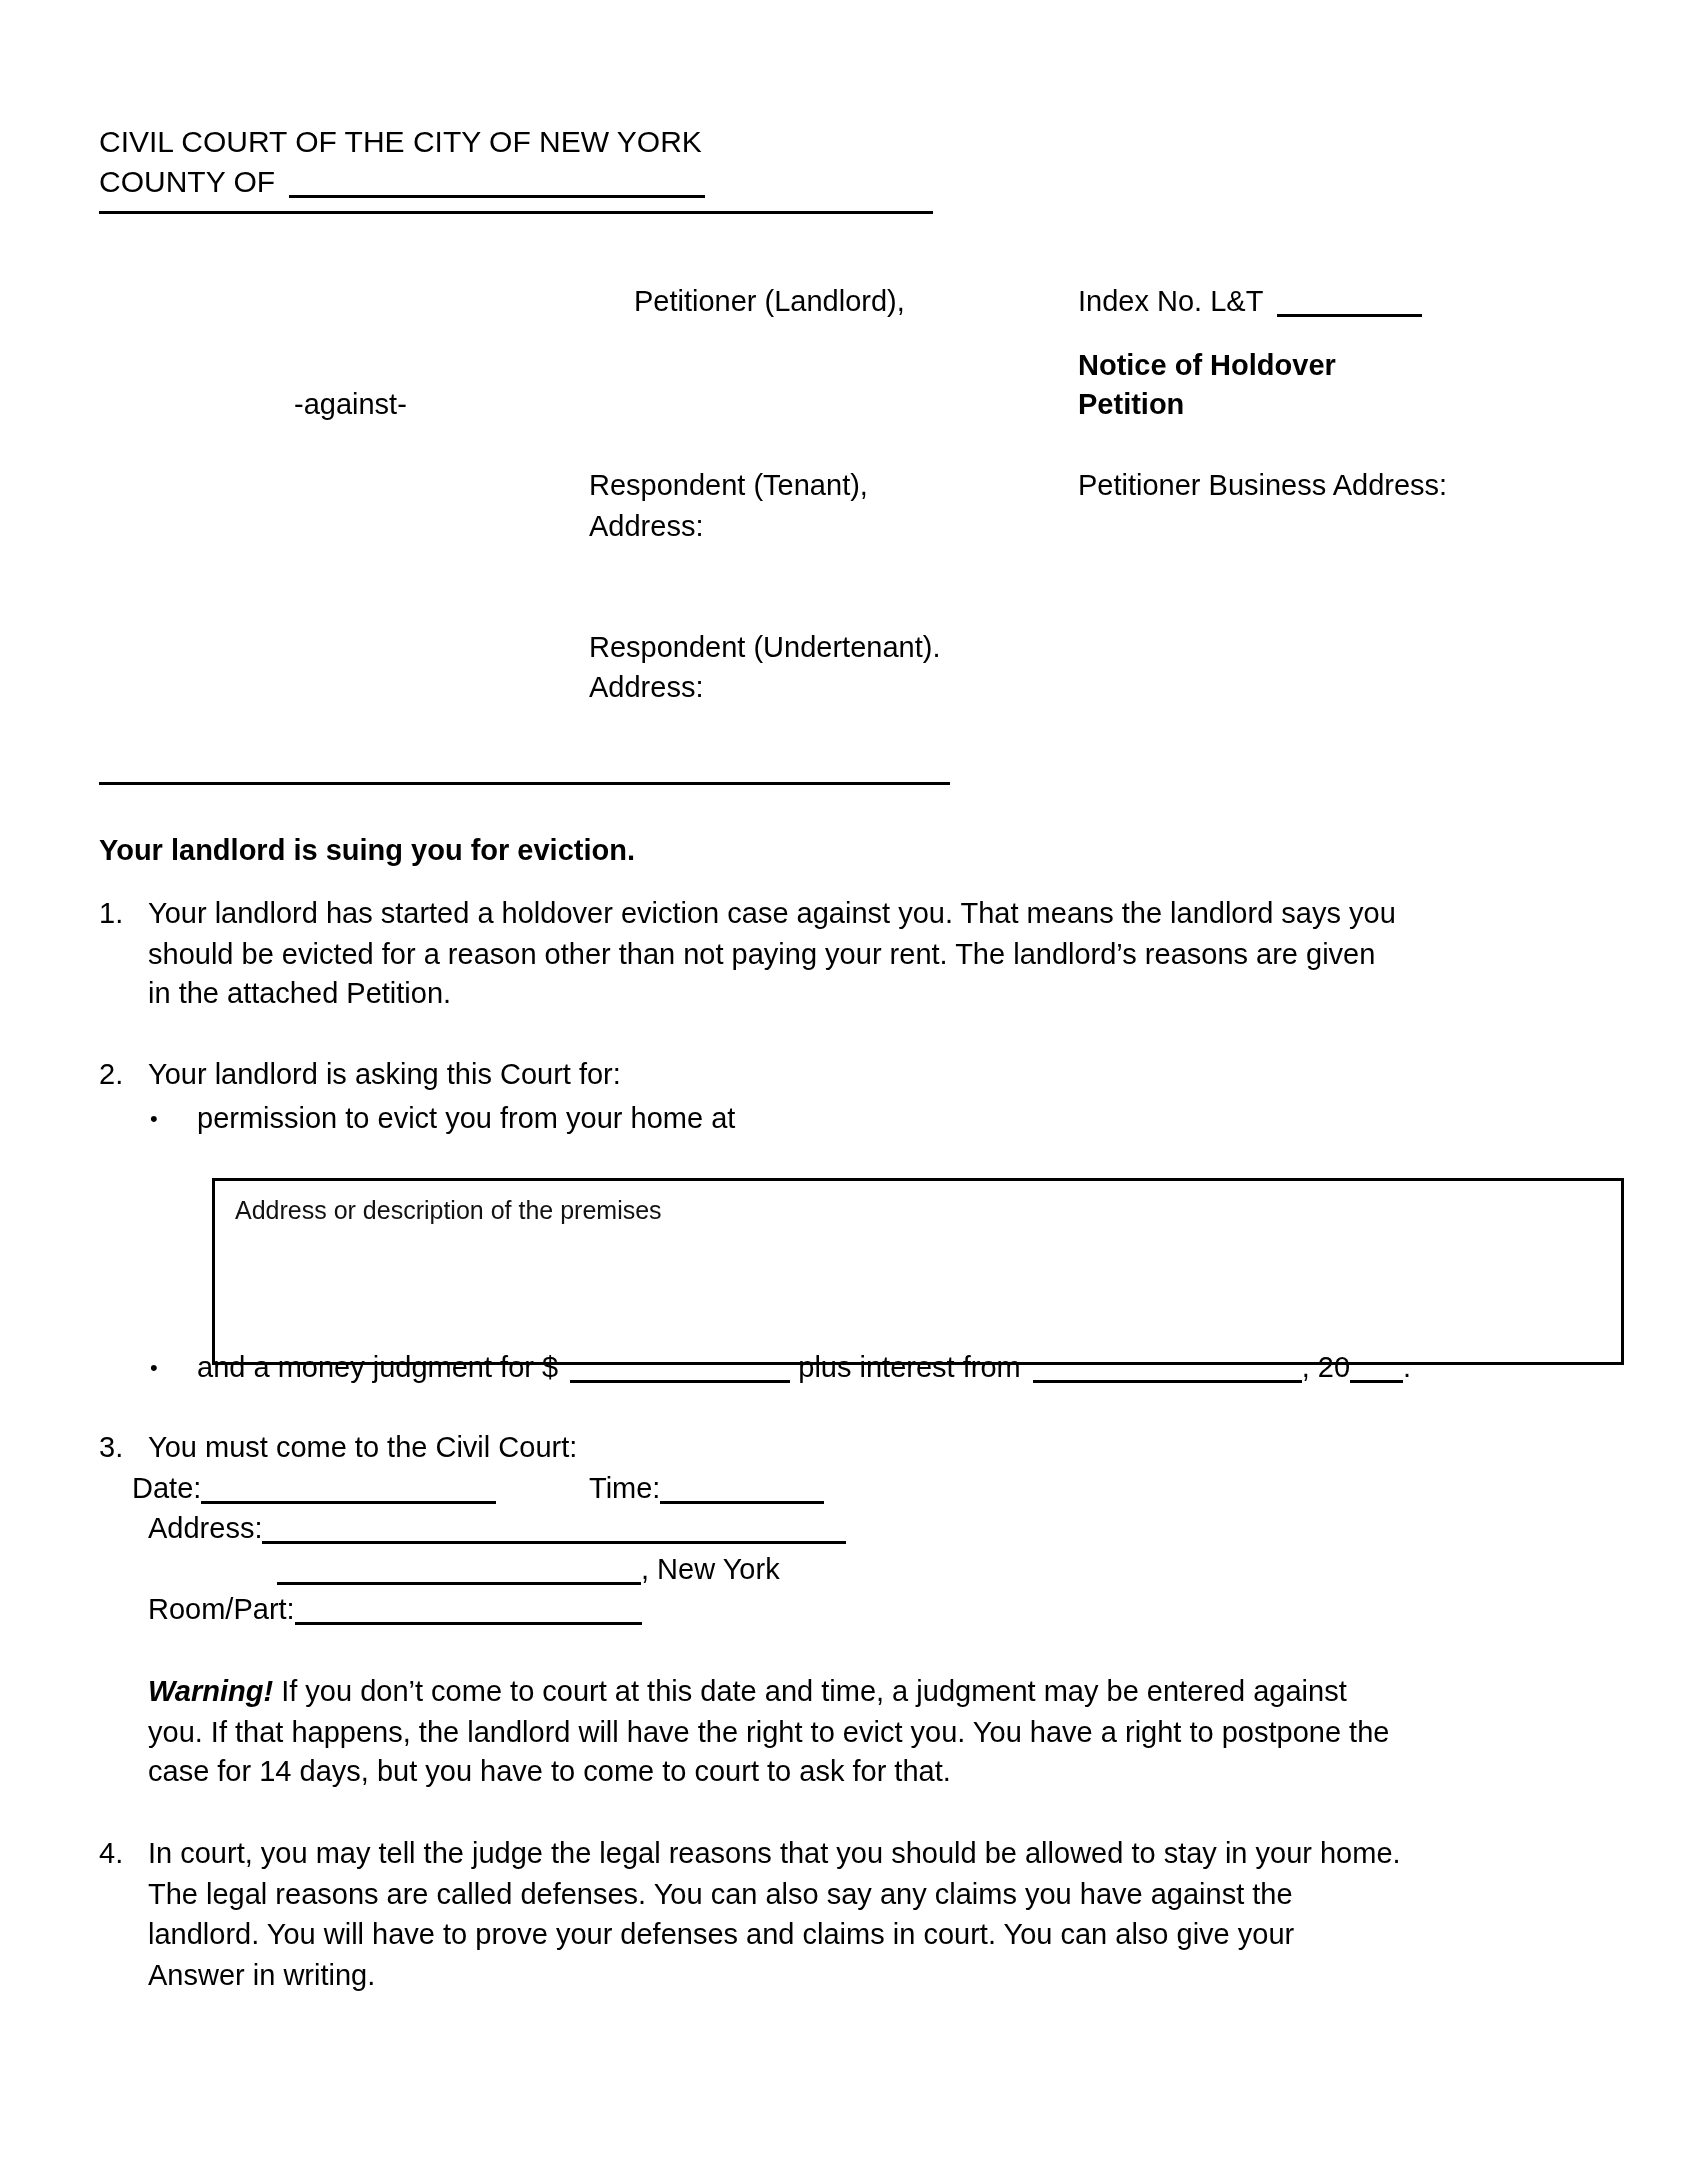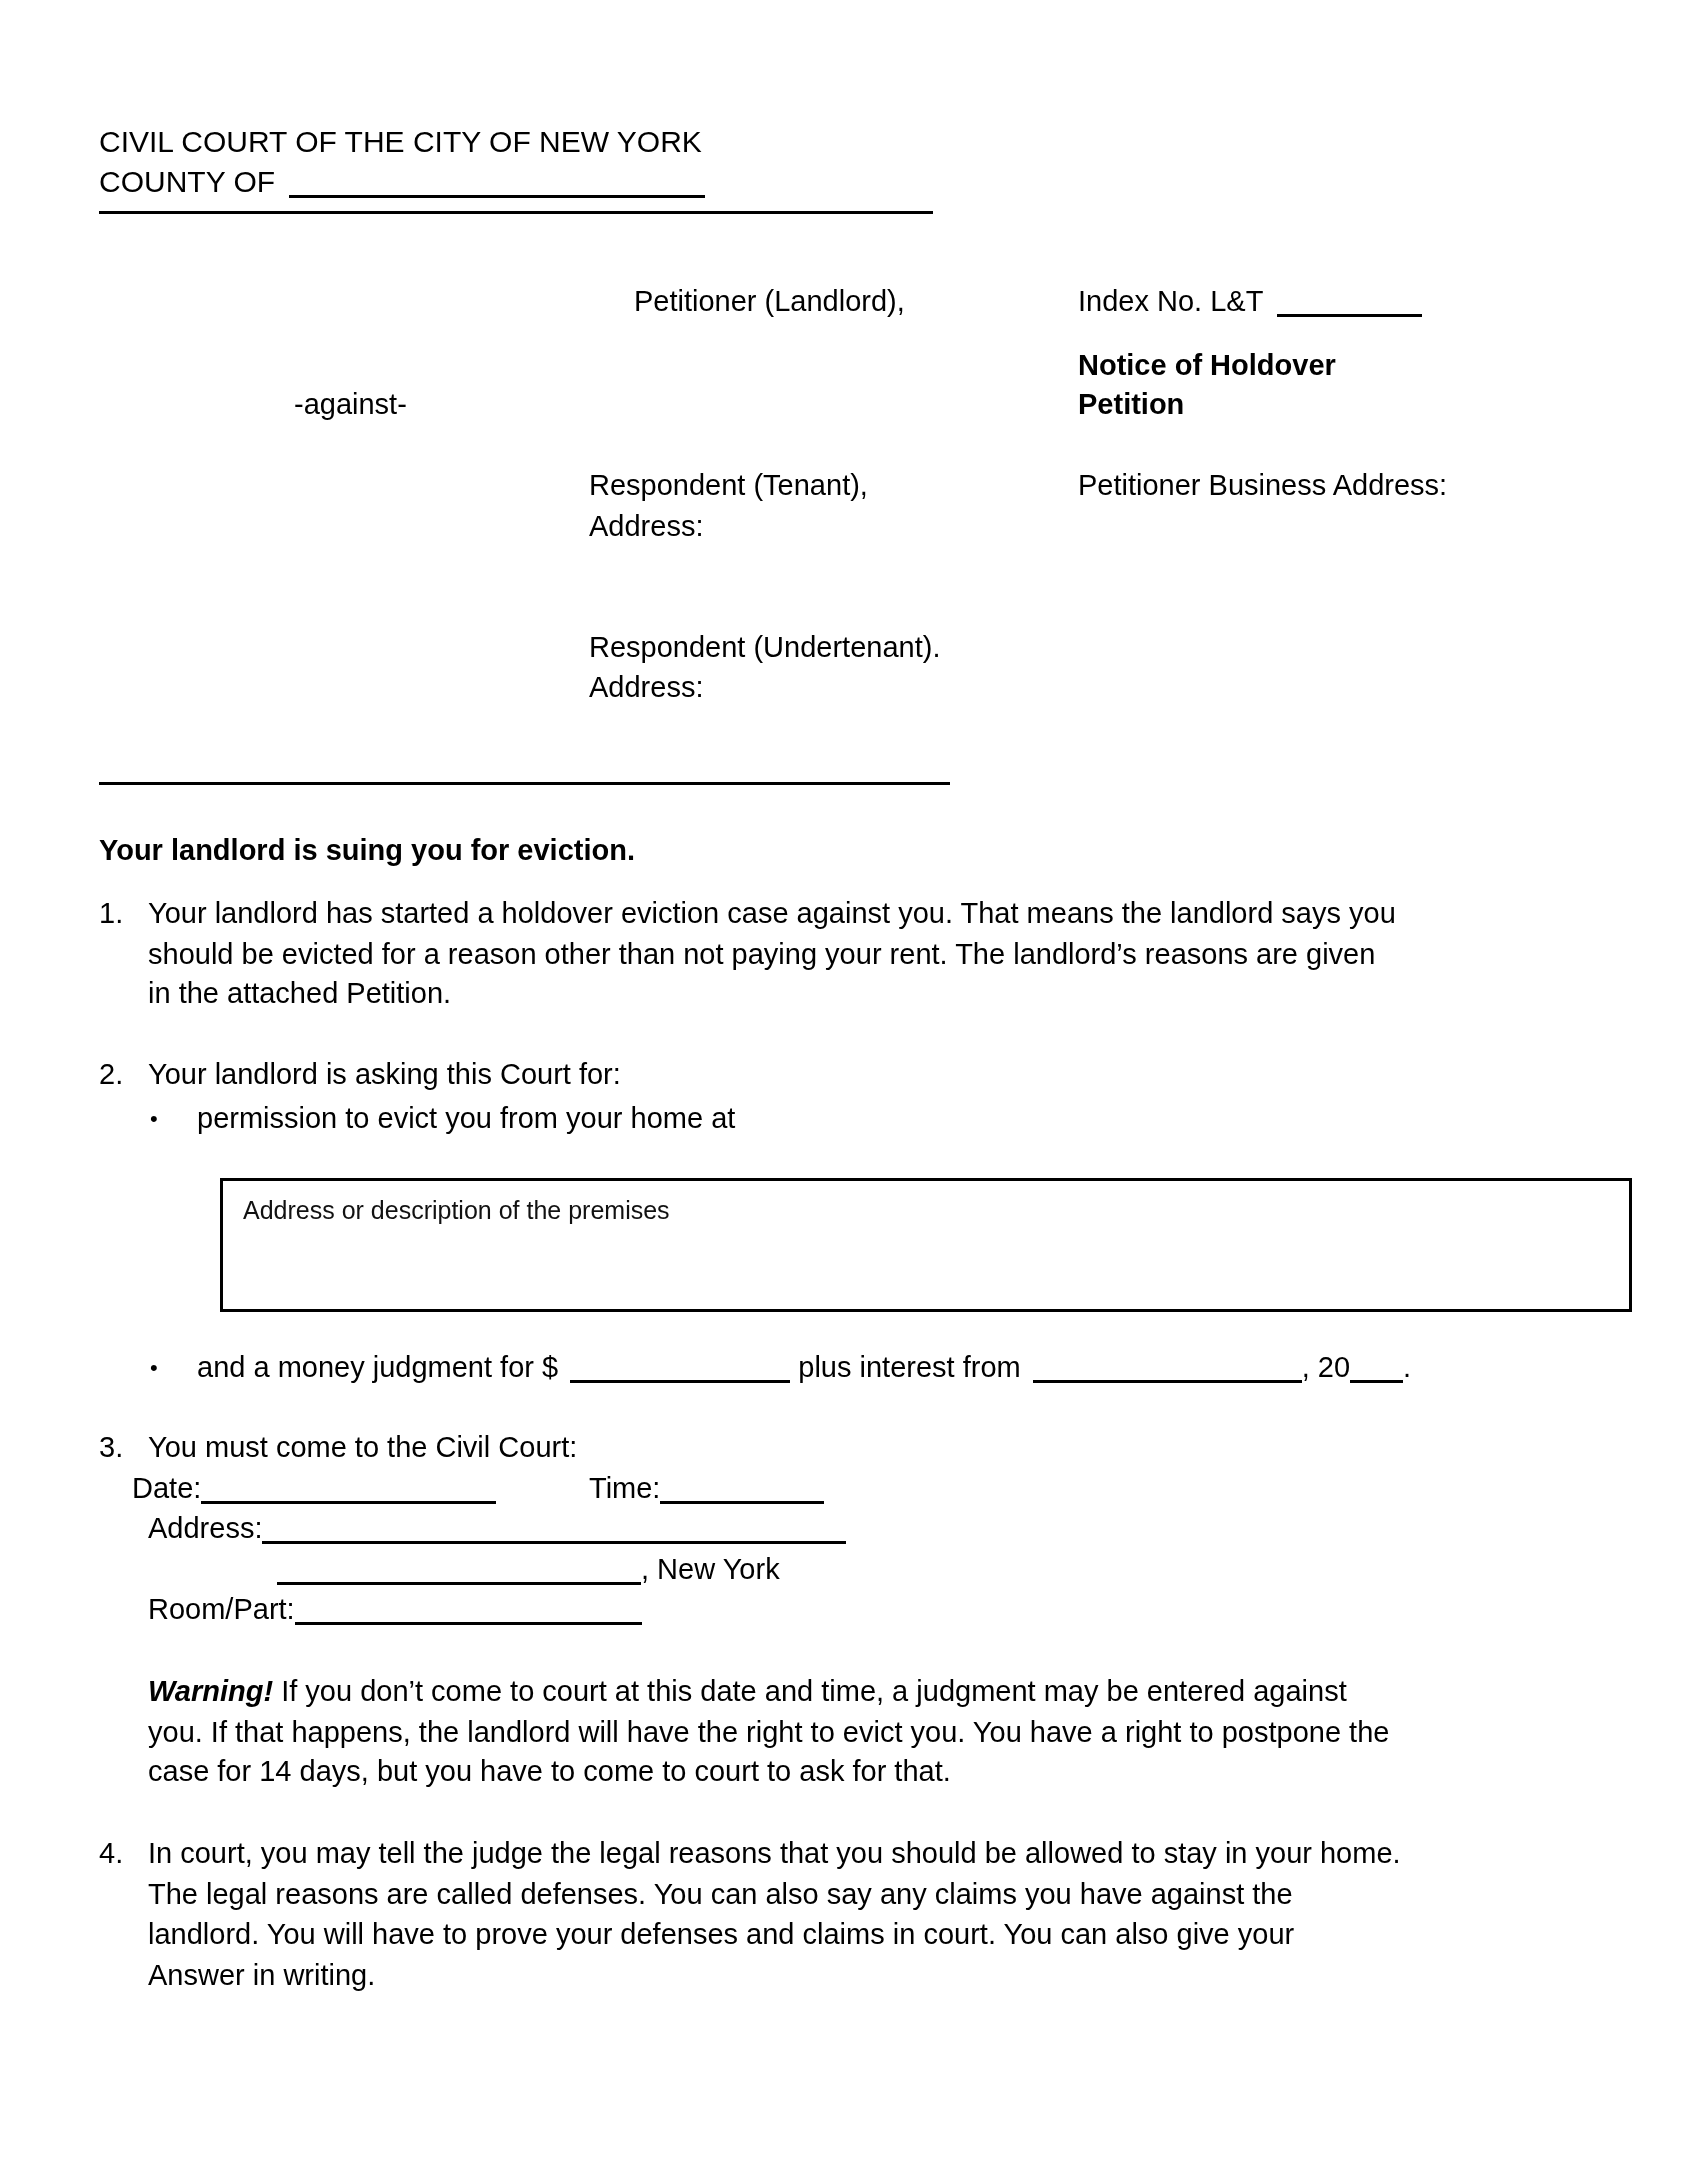--- a/index.html
+++ b/index.html
@@ -49,21 +49,21 @@
 <div class="num" style="left:99px; top:893px;">1.</div>
 <div class="abs" style="left:148px; top:893px;">Your landlord has started a holdover eviction case against you. That means the landlord says you</div>
 <div class="abs" style="left:148px; top:934px;">should be evicted for a reason other than not paying your rent.  The landlord’s reasons are given</div>
 <div class="abs" style="left:148px; top:973px;">in the attached Petition.</div>
 
 <div class="num" style="left:99px; top:1054px;">2.</div>
 <div class="abs" style="left:148px; top:1054px;">Your landlord is asking this Court for:</div>
 <div class="bullet" style="left:150px; top:1098px;">•</div>
 <div class="abs" style="left:197px; top:1098px;">permission to evict you from your home at</div>
 
-<div class="box" style="left:220px; top:1178px; width:1412px; height:134px;text-align:center;">
+<div class="box" style="left:212px; top:1178px; width:1412px; height:187px;text-align:center;">
   <div class="box-label" style="left:20px; top:14px;">Address or description of the premises</div>
 </div>
 
 <div class="bullet" style="left:150px; top:1347px;">•</div>
 <div class="abs" style="left:197px; top:1347px;">
   <span>and a money judgment for $</span>
   <span class="blank" style="width:220px; margin-left:4px;"></span>
   <span>plus interest from</span>
   <span class="blank" style="width:269px; margin-left:4px;"></span><span>, 20</span><span class="blank" style="width:53px;"></span><span>.</span>
 </div>

